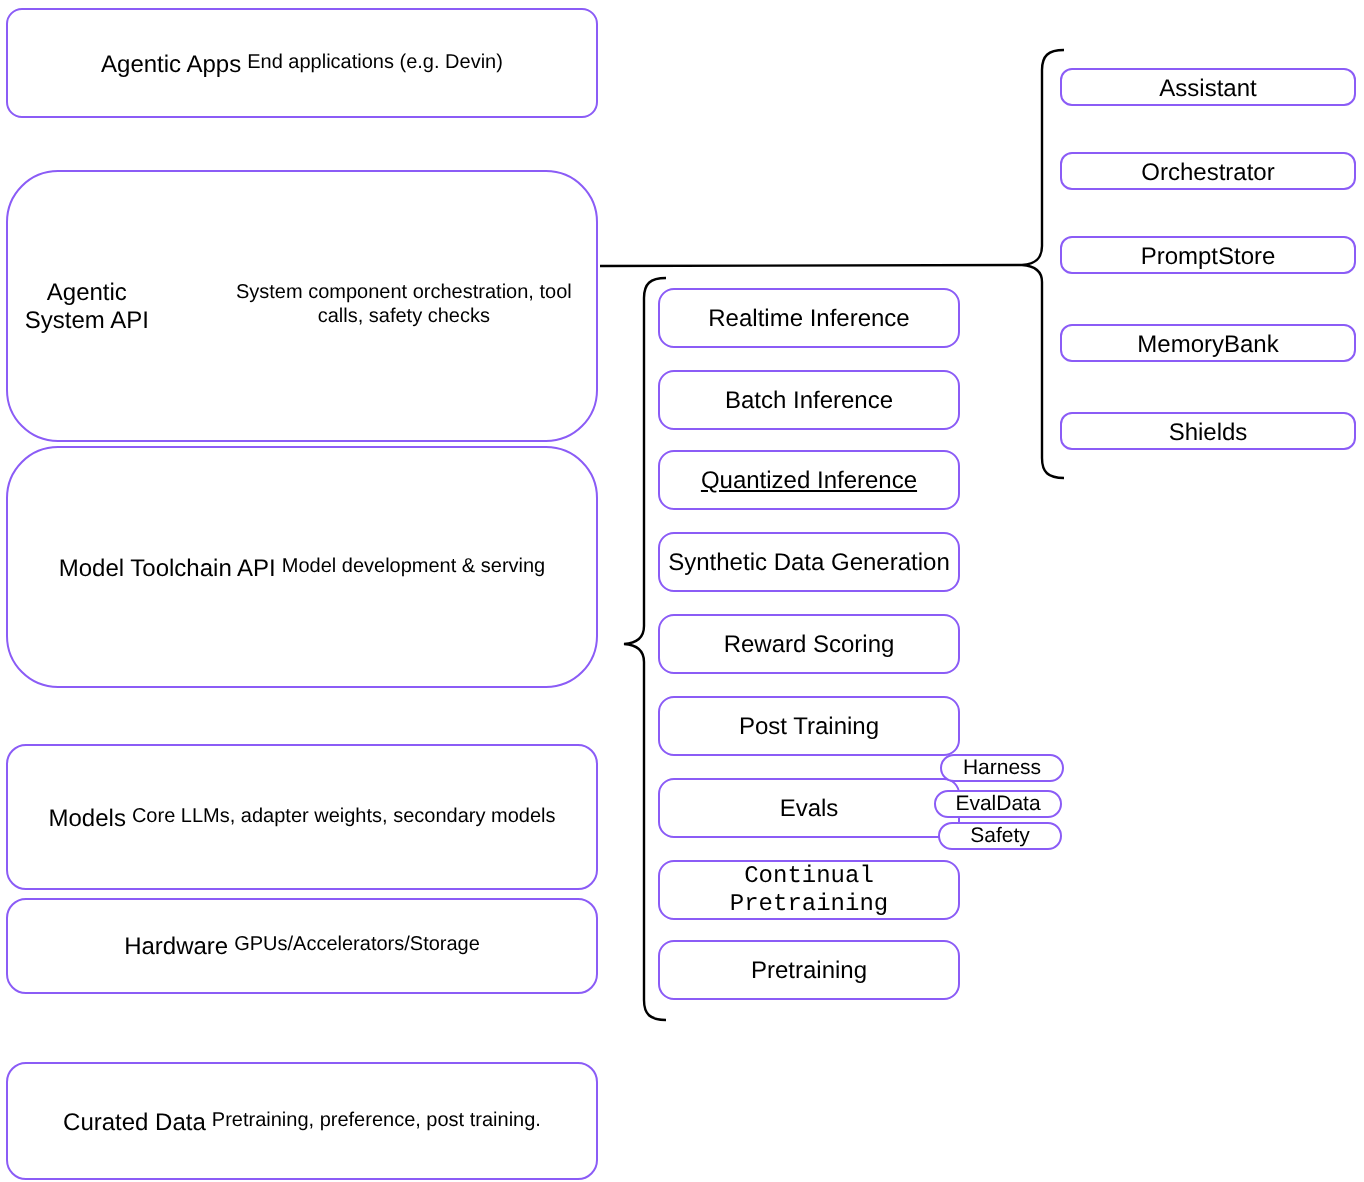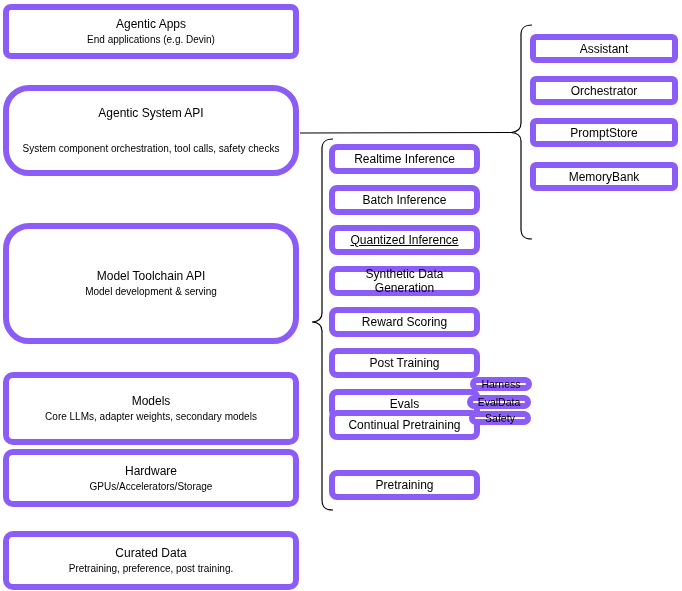--- a/index.html
+++ b/index.html
@@ -14,49 +14,49 @@
   }
   svg.connectors {
     position: absolute;
     left: 0; top: 0;
     width: 682px; height: 591px;
     pointer-events: none;
   }
   .node {
     position: absolute;
     box-sizing: border-box;
-    border: 6px solid #8b5cf6;
+    border: 1px solid #8b5cf6;
     background: #fff;
     display: flex;
-    flex-direction: column;
+    flex-direction: row;
     align-items: center;
     justify-content: center;
     text-align: center;
     gap: 3px;
   }
   .lbox { left: 3px; width: 296px; }
   .lbox .title { font-size: 12px; line-height: 14px; }
   .lbox .subtitle { font-size: 10px; line-height: 12px; }
   .b-apps      { top: 4px;   height: 55px;  border-radius: 8px; }
-  .b-system    { top: 85px;  height: 91px; border-radius: 26px; gap: 23px; }
+  .b-system    { top: 85px;  height: 136px; border-radius: 26px; gap: 23px; }
   .b-toolchain { top: 223px; height: 121px; border-radius: 26px; }
   .b-models    { top: 372px; height: 73px;  border-radius: 10px; }
-  .b-hardware  { top: 449px; height: 58px;  border-radius: 10px; }
+  .b-hardware  { top: 449px; height: 48px;  border-radius: 10px; }
   .b-data      { top: 531px; height: 59px;  border-radius: 10px; }
 
   .mbox {
     left: 329px; width: 151px; height: 30px;
     border-radius: 8px; font-size: 12px;
   }
   .m0 { top: 144px; } .m1 { top: 185px; } .m2 { top: 225px; text-decoration: underline; }
   .m3 { top: 266px; } .m4 { top: 307px; } .m5 { top: 348px; }
-  .m6 { top: 389px; } .m7 { top: 410px; } .m8 { top: 470px; text-align: right; }
+  .m6 { top: 389px; } .m7 { top: 430px; font-family: Liberation Mono, monospace; } .m8 { top: 470px; text-align: right; }
 
   .rbox {
-    left: 530px; width: 148px; height: 29px;
+    left: 530px; width: 148px; height: 19px;
     border-radius: 6px; font-size: 12px;
   }
   .r0 { top: 34px; } .r1 { top: 76px; } .r2 { top: 118px; }
   .r3 { top: 162px; } .r4 { top: 206px; }
 
   .pill {
     height: 14px;
     border-radius: 8px;
     font-size: 10.5px;
     line-height: 13px;
@@ -116,14 +116,15 @@
   <div class="node mbox m8">Pretraining</div>
 
   <div class="node pill p0">Harness</div>
   <div class="node pill p1">EvalData</div>
   <div class="node pill p2">Safety</div>
 
   <div class="node rbox r0">Assistant</div>
   <div class="node rbox r1">Orchestrator</div>
   <div class="node rbox r2">PromptStore</div>
   <div class="node rbox r3">MemoryBank</div>
+  <div class="node rbox r4">Shields</div>
 
 </div>
 
 </body></html>

